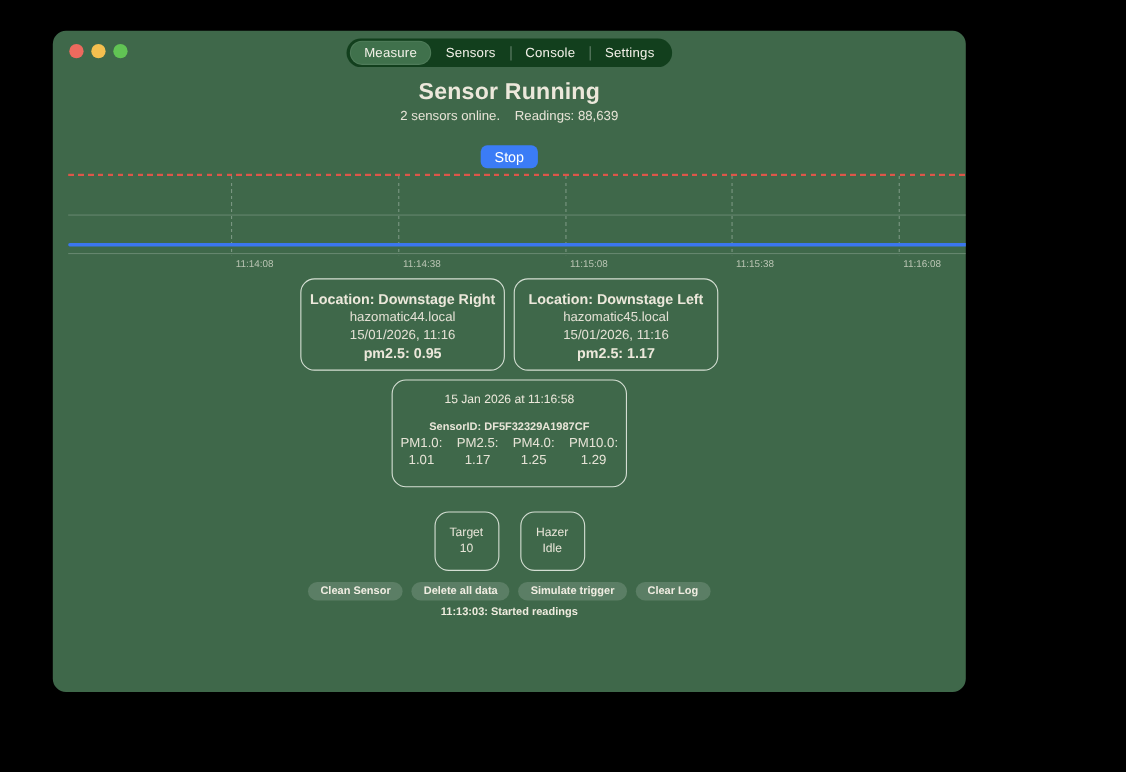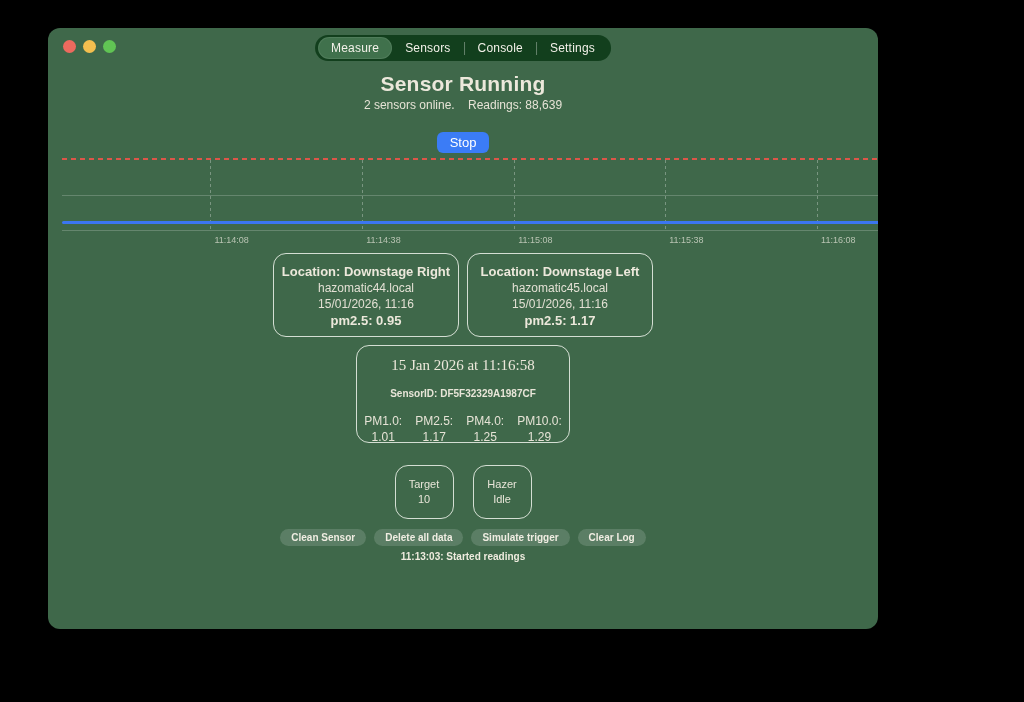--- a/index.html
+++ b/index.html
@@ -74,24 +74,24 @@
   .sc-title { font-size: 13px; font-weight: bold; line-height: 17px; color: #ece8db; }
   .sc-line { font-size: 12px; line-height: 16px; color: #e3e0d4; }
   .sc-pm { font-size: 13px; font-weight: bold; line-height: 17px; color: #ece8db; }
 
   
   .detail-card {
     position: absolute; top: 317px; left: 50%; transform: translateX(-50%);
     width: 214px; height: 98px; border: 1px solid rgba(238,243,235,0.85);
     border-radius: 13px; text-align: center; padding-top: 11px;
   }
-  .dc-title { font-size: 15px; color: #ece8db; font-family: Liberation Serif, serif; }
+  .dc-title { font-size: 11px; color: #ece8db; }
   .dc-sensorid { margin-top: 14px; font-size: 10px; font-weight: bold; color: #e8e5d8; }
   .pm-grid {
-    margin-top: 15px; display: grid; grid-template-columns: repeat(4, auto);
+    margin-top: 1px; display: grid; grid-template-columns: repeat(4, auto);
     justify-content: center; column-gap: 13px; row-gap: 2px; font-size: 12px;
   }
 
   
   .controls-row { position: absolute; top: 437px; width: 100%; display: flex; justify-content: center; gap: 19px; }
   .ctrl-btn {
     width: 59px; height: 54px; border: 1px solid rgba(238,243,235,0.85); border-radius: 13px;
     background: transparent; color: #e8e5d8; font-size: 11px; line-height: 15px;
     display: flex; flex-direction: column; align-items: center; justify-content: center;
     font-family: inherit;

